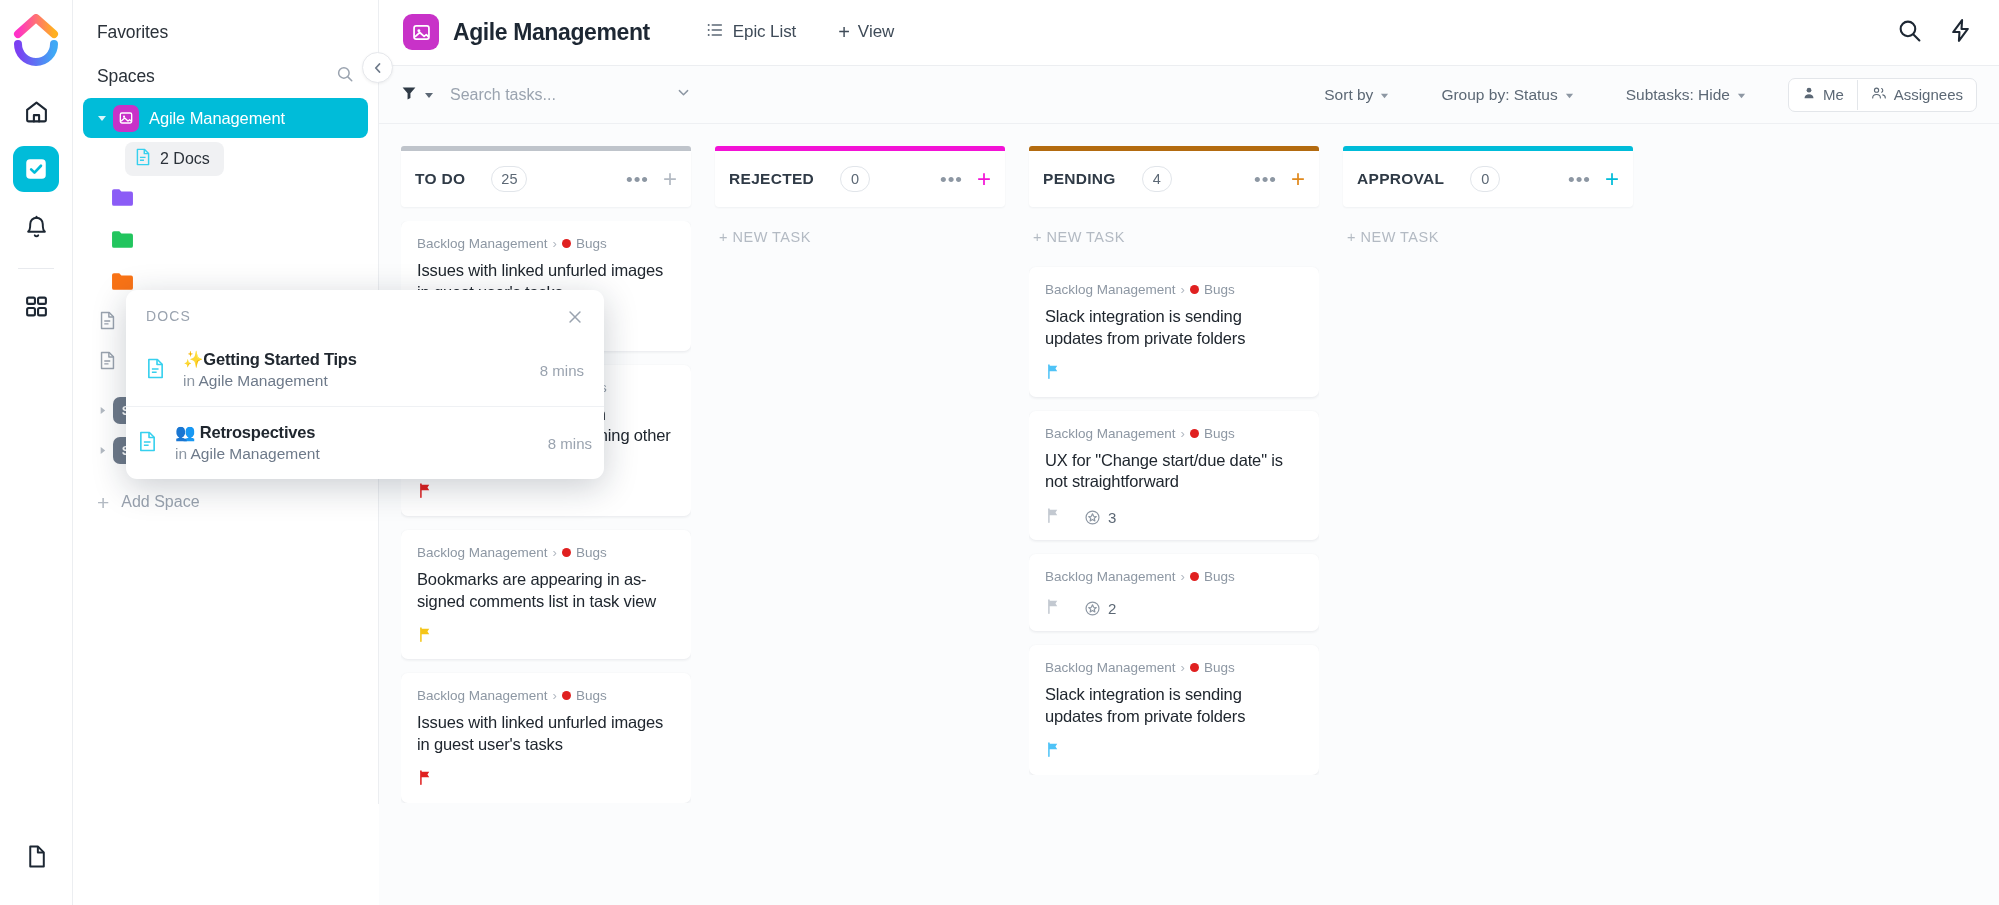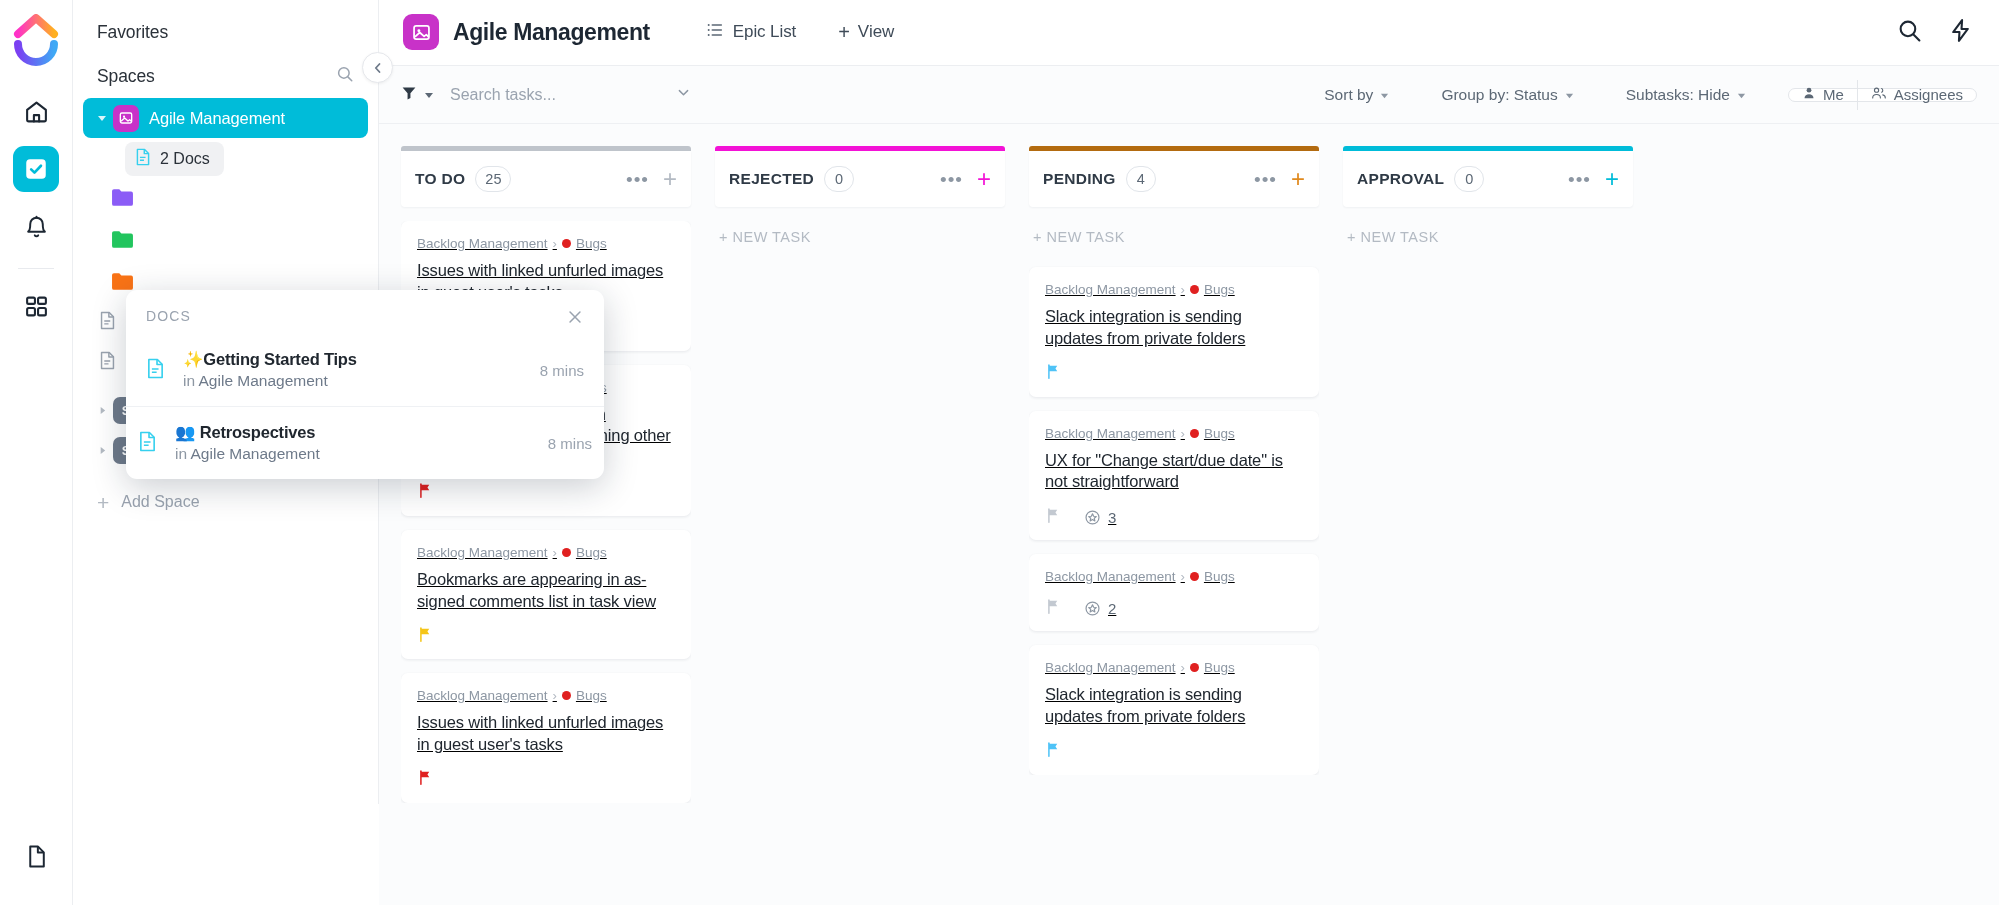--- a/index.html
+++ b/index.html
@@ -113,50 +113,50 @@
   .filterbar {
     height: 58px; flex: 0 0 58px; background: #fbfcfd;
     display: flex; align-items: center; padding: 0 22px;
     border-bottom: 1px solid #eef0f3;
   }
   .fb-filter { display: flex; align-items: center; gap: 7px; cursor: pointer; margin-right: 16px; }
   .fb-search { font-size: 16px; color: #9aa3af; cursor: text; }
   .fb-chev { margin-left: 120px; cursor: pointer; }
   .fb-right { margin-left: auto; display: flex; align-items: center; gap: 16px; }
   .fb-ctl { display: flex; align-items: center; gap: 7px; font-size: 15.5px; color: #5c6875; padding: 0 18px; cursor: pointer; white-space: nowrap; }
-  .fb-group { display: flex; align-items: center; border: 1px solid #e3e6ea; border-radius: 7px; background: #fff; height: 14px; margin-left: 8px; }
+  .fb-group { display: flex; align-items: center; border: 1px solid #e3e6ea; border-radius: 7px; background: #fff; height: 34px; margin-left: 8px; }
   .fb-pill { display: flex; align-items: center; gap: 7px; font-size: 15px; color: #5c6875; padding: 0 13px; height: 30px; cursor: pointer; white-space: nowrap; }
   .fb-pill + .fb-pill { border-left: 1px solid #e3e6ea; }
 
   
   .board { flex: 1 1 auto; display: flex; gap: 24px; padding: 22px 22px 0 22px; overflow: hidden; }
   .col { width: 290px; flex: 0 0 290px; display: flex; flex-direction: column; min-height: 0; }
   .col-topbar { height: 5px; border-radius: 3px 3px 0 0; }
   .col-head {
     background: #ffffff; border-radius: 0 0 4px 4px;
     height: 56px; display: flex; align-items: center; padding: 0 14px;
     box-shadow: 0 1px 2px rgba(20,35,55,.05);
+    gap: 16px;
   }
   .col-name { font-size: 15.5px; font-weight: 700; color: #2f3a46; letter-spacing: .3px; margin-right: 10px; }
   .col-count {
     min-width: 30px; height: 26px; border-radius: 13px; border: 1px solid #e1e5ea;
     display: flex; align-items: center; justify-content: center;
     font-size: 14.5px; color: #5c6875; padding: 0 9px;
   }
   .col-actions { margin-left: auto; display: flex; align-items: center; gap: 14px; }
   .dots { font-size: 19px; color: #8d97a3; line-height: 1; cursor: pointer; letter-spacing: 1px; }
   .plus { font-size: 24px; line-height: 1; cursor: pointer; font-weight: 300; }
   .col-body { margin-top: 14px; display: flex; flex-direction: column; gap: 14px; overflow: hidden; }
   .newtask { font-size: 14.5px; color: #b3bac3; letter-spacing: .5px; font-weight: 500; padding: 8px 4px; cursor: pointer; }
 
   .card {
     background: #ffffff; border-radius: 7px; padding: 15px 16px 14px 16px;
     box-shadow: 0 1px 3px rgba(20,35,55,.09);
     cursor: pointer;
-    text-decoration: underline;
   }
   .card-crumb { display: flex; align-items: center; gap: 5px; margin-bottom: 9px; flex-wrap: nowrap; }
   .crumb-txt { font-size: 13.5px; color: #8d97a3; white-space: nowrap; }
   .crumb-sep { font-size: 13px; color: #b3bac3; }
   .crumb-dot { width: 9px; height: 9px; border-radius: 50%; background: #e02020; display: inline-block; }
   .card-title { font-size: 16.5px; line-height: 1.32; color: #20272f; letter-spacing: -0.15px; }
   .card-meta { display: flex; align-items: center; gap: 22px; margin-top: 15px; height: 18px; }
   .subtask { display: flex; align-items: center; gap: 7px; }
   .subtask-n { font-size: 15px; color: #5c6875; }
 </style>

